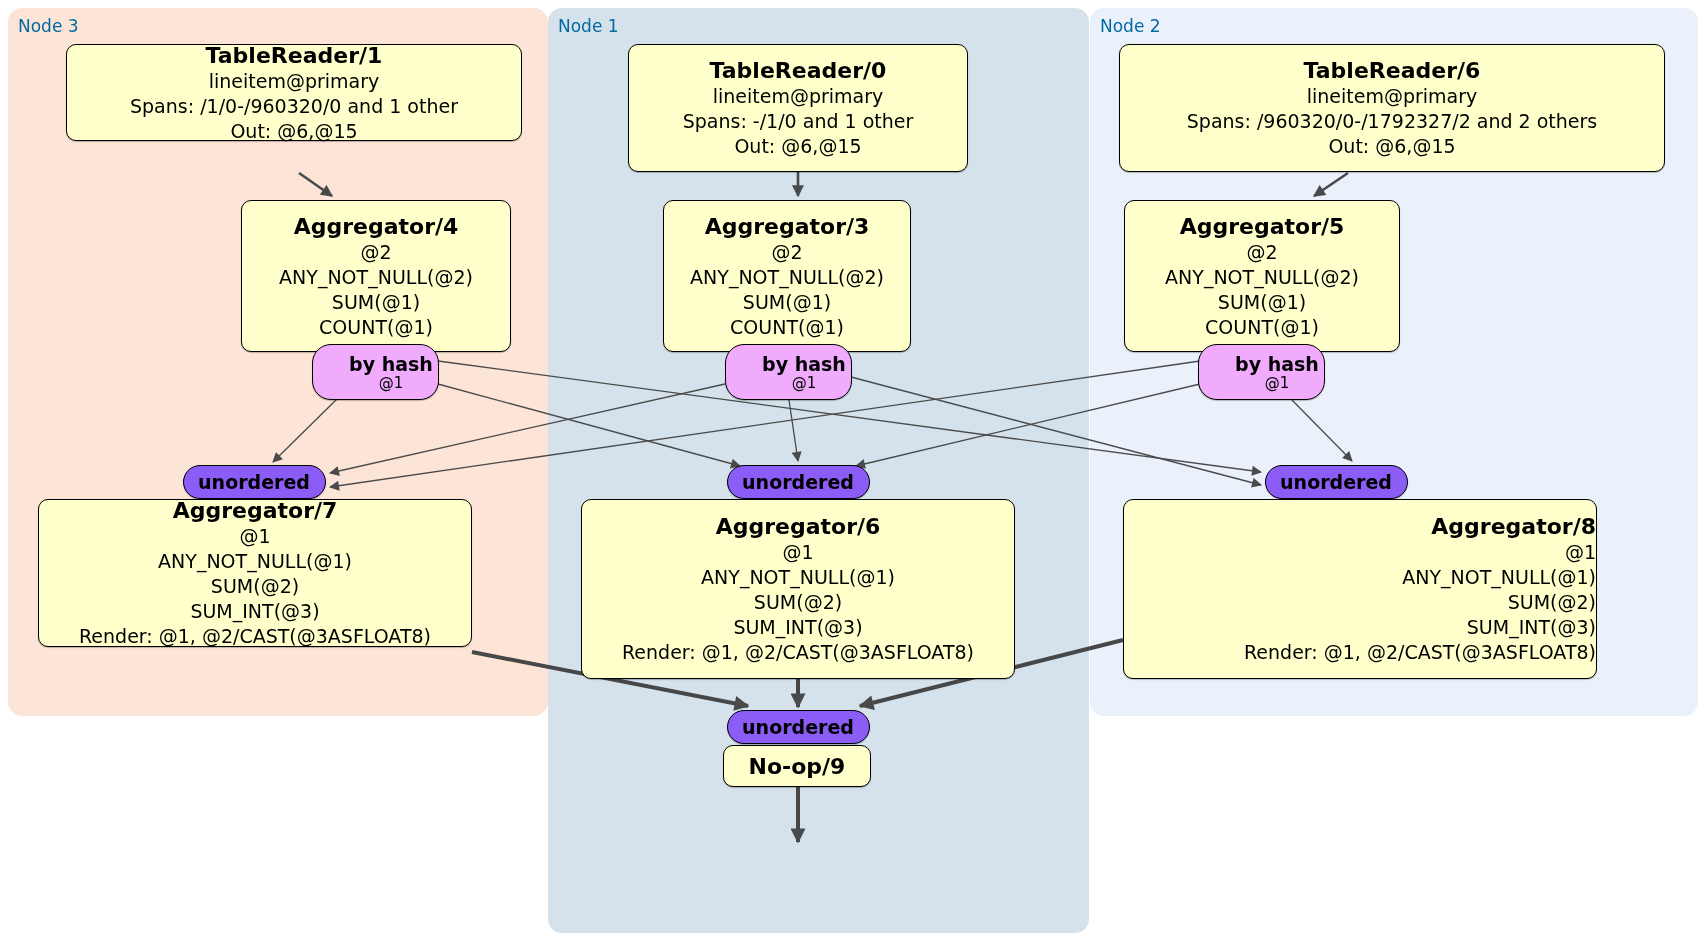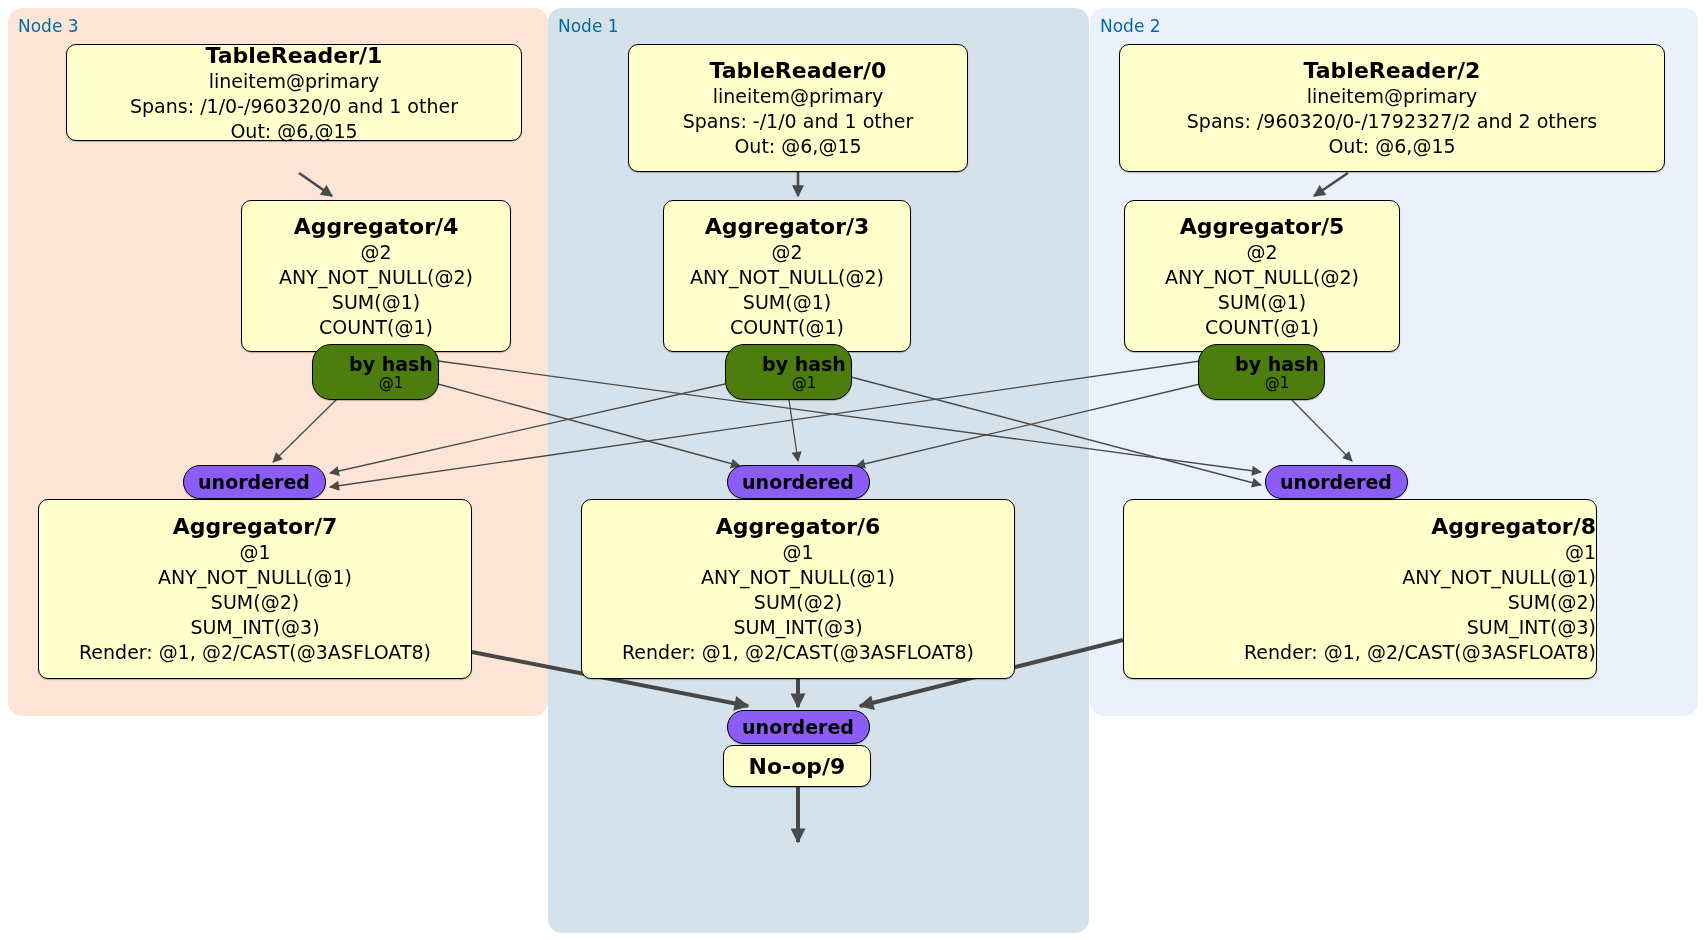--- a/index.html
+++ b/index.html
@@ -6,21 +6,21 @@
   body{font-family:"DejaVu Sans","Liberation Sans",sans-serif;color:#000;}
   #diagram{position:relative;width:1708px;height:940px;background:#ffffff;overflow:hidden;}
   .region{position:absolute;border-radius:14px;}
   .region-label{position:absolute;left:10px;top:8px;font-size:17px;color:#0369a1;white-space:nowrap;}
   #edges{position:absolute;left:0;top:0;z-index:2;}
   .node{position:absolute;z-index:3;display:flex;flex-direction:column;align-items:center;justify-content:center;text-align:center;box-sizing:border-box;}
   .box{background:#ffffcc;border:1.6px solid #000;border-radius:10px;box-shadow:0 1px 1px rgba(0,0,0,0.25);}
   .box .title{font-weight:bold;font-size:22px;line-height:27px;white-space:nowrap;}
   .box .line{font-size:19px;line-height:25px;white-space:nowrap;}
   .pill{border:1.6px solid #000;box-shadow:0 1px 1px rgba(0,0,0,0.25);}
-  .hash{background:#4d7c0f;border-radius:19px;padding-left:32px;}
+  .hash{background:#f0abfc;border-radius:19px;padding-left:32px;}
   .stream{background:#8b5cf6;border-radius:17px;}
   .pill-label{font-weight:bold;font-size:19px;line-height:22px;white-space:nowrap;}
   .pill-sub{font-size:15px;line-height:17px;white-space:nowrap;}
   .edge-thin{stroke:#4a4a4a;stroke-width:1.3px;fill:none;}
   .edge-medium{stroke:#4a4a4a;stroke-width:2.6px;fill:none;}
   .edge-thick{stroke:#474747;stroke-width:4px;fill:none;}
 </style>
 </head>
 <body>
 
@@ -76,21 +76,21 @@
       <div class="line">SUM(@1)</div>
       <div class="line">COUNT(@1)</div>
     </div>
     <div class="node pill hash" style="left: 311.5px; top: 344px; width: 127px; height: 56px;">
       <div class="pill-label">by hash</div>
       <div class="pill-sub">@1</div>
     </div>
     <div class="node pill stream" style="left: 182.5px; top: 465px; width: 143px; height: 34px;">
       <div class="pill-label">unordered</div>
     </div>
-    <div class="node box" style="left: 38px; top: 499px; width: 434px; height: 180px;">
+    <div class="node box" style="left: 38px; top: 499px; width: 434px; height: 148px;">
       <div class="title">Aggregator/7</div>
       <div class="line">@1</div>
       <div class="line">ANY_NOT_NULL(@1)</div>
       <div class="line">SUM(@2)</div>
       <div class="line">SUM_INT(@3)</div>
       <div class="line">Render: @1, @2/CAST(@3ASFLOAT8)</div>
     </div>
     <div class="node box" style="left: 628px; top: 44px; width: 340px; height: 128px;">
       <div class="title">TableReader/0</div>
       <div class="line">lineitem@primary</div>
@@ -119,21 +119,21 @@
       <div class="line">SUM_INT(@3)</div>
       <div class="line">Render: @1, @2/CAST(@3ASFLOAT8)</div>
     </div>
     <div class="node pill stream" style="left: 726.5px; top: 710px; width: 143px; height: 34px;">
       <div class="pill-label">unordered</div>
     </div>
     <div class="node box" style="left: 723px; top: 745px; width: 148px; height: 42px;">
       <div class="title">No-op/9</div>
     </div>
     <div class="node box" style="left: 1119px; top: 44px; width: 546px; height: 128px;">
-      <div class="title">TableReader/2</div>
+      <div class="title">TableReader/6</div>
       <div class="line">lineitem@primary</div>
       <div class="line">Spans: /960320/0-/1792327/2 and 2 others</div>
       <div class="line">Out: @6,@15</div>
     </div>
     <div class="node box" style="left: 1124px; top: 200px; width: 276px; height: 152px;">
       <div class="title">Aggregator/5</div>
       <div class="line">@2</div>
       <div class="line">ANY_NOT_NULL(@2)</div>
       <div class="line">SUM(@1)</div>
       <div class="line">COUNT(@1)</div>

